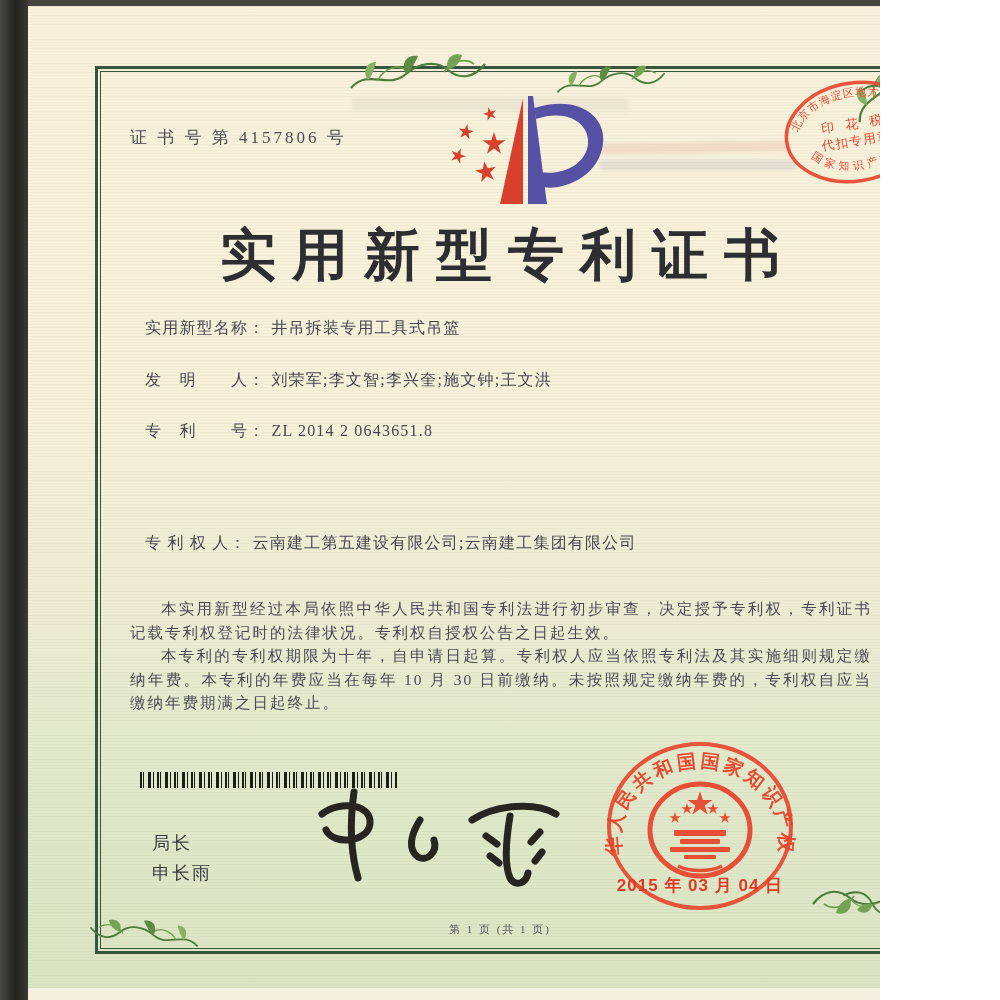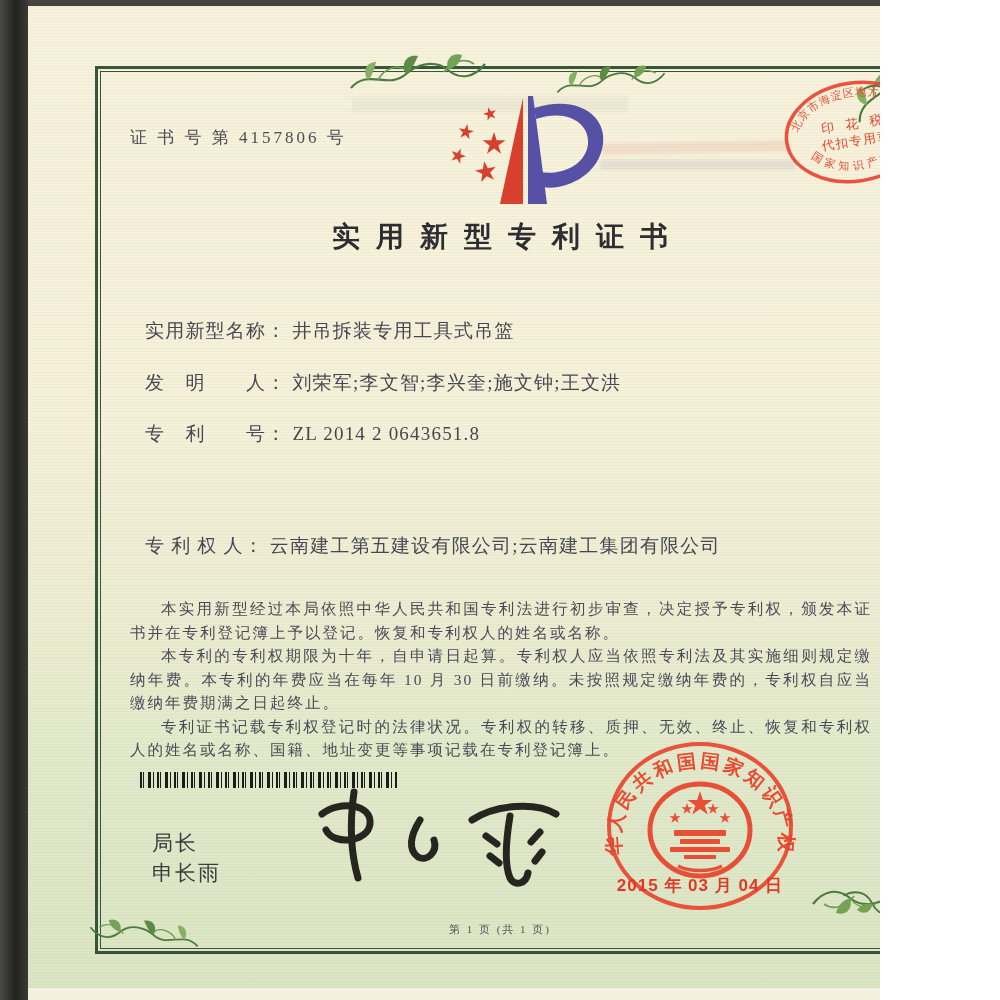--- a/index.html
+++ b/index.html
@@ -13,31 +13,31 @@
          background:linear-gradient(90deg,#4a4a44,#23231f 55%,#3a3a35);}
   .edge-top{position:absolute;left:28px;top:0;width:940px;height:6px;background:#45443e;}
   .edge-right{position:absolute;left:968px;top:0;width:32px;height:1000px;
               background:#fcfbf6;border-left:1px solid #cfccbe;}
   .edge-bottom{position:absolute;left:28px;top:988px;width:940px;height:12px;background:#f4f0e0;}
   .frame{position:absolute;left:95px;top:66px;width:810px;height:882px;
          border:3px solid #36553b;}
   .frame-inner{position:absolute;left:2px;top:2px;right:2px;bottom:2px;border:1px solid #36553b;}
   .cert-no{position:absolute;left:130px;top:126px;font-size:17px;letter-spacing:3px;color:#4c4c54;}
   .title{position:absolute;left:95px;top:218px;width:810px;text-align:center;
-         font-size:28px;font-weight:bold;color:#2e2e32;letter-spacing:16px;text-indent:16px;}
-  .field{position:absolute;left:145px;font-size:19px;color:#474752;letter-spacing:1.2px;white-space:nowrap;}
+         font-size:56px;font-weight:bold;color:#2e2e32;letter-spacing:16px;text-indent:16px;}
+  .field{position:absolute;left:145px;font-size:16px;color:#474752;letter-spacing:1.2px;white-space:nowrap;}
   .field .val{margin-left:6px;}
   .paras{position:absolute;left:130px;top:597px;width:742px;font-size:15.5px;
          line-height:23.5px;color:#4b4b57;letter-spacing:2px;text-align:justify;}
   .paras p{margin:0;text-indent:2em;}
   .barcode{position:absolute;left:140px;top:772px;width:258px;height:16px;
     background:repeating-linear-gradient(90deg,#1d1d1b 0 2px,rgba(0,0,0,0) 2px 3px,
       #1d1d1b 3px 4px,rgba(0,0,0,0) 4px 8px,#1d1d1b 8px 11px,rgba(0,0,0,0) 11px 13px,
       #1d1d1b 13px 14px,rgba(0,0,0,0) 14px 17px);}
-  .officer{position:absolute;left:152px;top:828px;font-size:21px;color:#3c3c40;line-height:30px;}
+  .officer{position:absolute;left:152px;top:828px;font-size:18px;color:#3c3c40;line-height:30px;}
   .officer span{display:block;letter-spacing:2px;}
   .sig{position:absolute;left:292px;top:780px;}
   .seal-tax{position:absolute;left:780px;top:78px;transform:rotate(-9deg);}
   .seal-cnipa{position:absolute;left:602px;top:738px;}
   .seal-date{position:absolute;left:606px;top:874px;width:188px;text-align:center;
              color:#e03a27;font-size:17px;font-weight:bold;letter-spacing:1px;
              font-family:"Liberation Sans",sans-serif;}
   .footer{position:absolute;left:95px;top:922px;width:810px;text-align:center;
           font-size:11px;color:#55555b;letter-spacing:2px;}
   .ghost{position:absolute;border-radius:2px;filter:blur(1.5px);}
@@ -122,23 +122,22 @@
     <span>发　明　　人：</span><span class="val">刘荣军;李文智;李兴奎;施文钟;王文洪</span>
   </div>
   <div class="field" style="top:421px;">
     <span>专　利　　号：</span><span class="val">ZL 2014 2 0643651.8</span>
   </div>
   <div class="field" style="top:521px;margin-top:12px;">
     <span>专 利 权 人：</span><span class="val">云南建工第五建设有限公司;云南建工集团有限公司</span>
   </div>
 
   <div class="paras">
-    <p>本实用新型经过本局依照中华人民共和国专利法进行初步审查，决定授予专利权，颁发本证书并在专利登记簿上予以登记。恢复和专利权人的姓名或名称。</p>
+    <p>本实用新型经过本局依照中华人民共和国专利法进行初步审查，决定授予专利权，专利证书记载专利权登记时的法律状况。专利权自授权公告之日起生效。</p>
     <p>本专利的专利权期限为十年，自申请日起算。专利权人应当依照专利法及其实施细则规定缴纳年费。本专利的年费应当在每年 10 月 30 日前缴纳。未按照规定缴纳年费的，专利权自应当缴纳年费期满之日起终止。</p>
-    <p>专利证书记载专利权登记时的法律状况。专利权的转移、质押、无效、终止、恢复和专利权人的姓名或名称、国籍、地址变更等事项记载在专利登记簿上。</p>
   </div>
 
   <div class="barcode"></div>
 
   <div class="officer">
     <span>局长</span>
     <span>申长雨</span>
   </div>
 
   <svg class="sig" width="290" height="110" viewBox="0 0 290 110">

